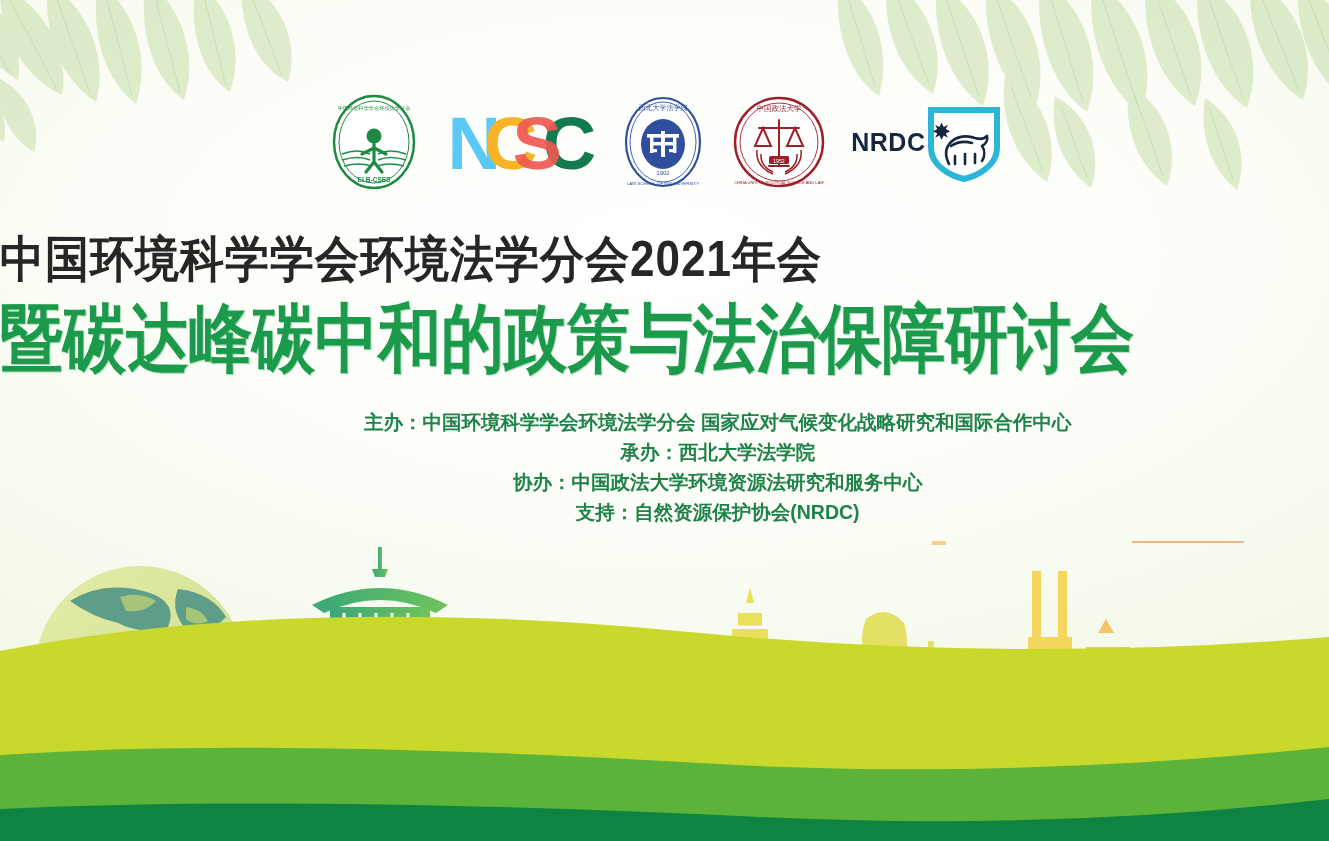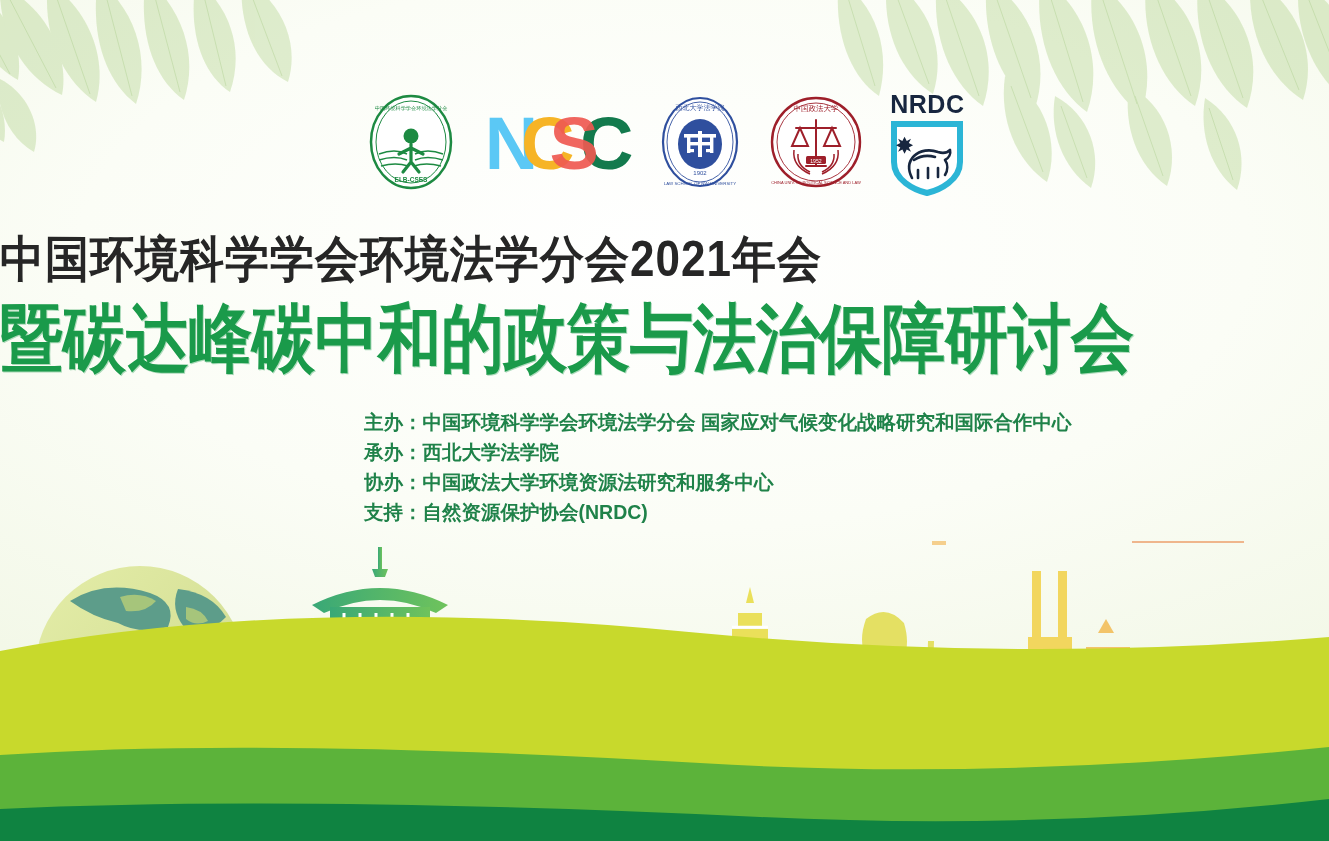--- a/index.html
+++ b/index.html
@@ -90,21 +90,21 @@
   #info-block {
     position:absolute;
     top:407px;
     left:364px;
     color:#1f8249;
     font-size:19.5px;
     line-height:30px;
     font-weight:bold;
     z-index:6;
   }
-  #info-block .row { white-space:nowrap; }
+  #info-block .row { white-space:nowrap;text-align:center; }
   #info-block .gap { display:inline-block; width:34px; }
 
   
   #scenery {
     position:absolute;
     left:0; bottom:0;
     width:1329px; height:420px;
     z-index:2;
   }
   #hills {
@@ -248,21 +248,21 @@
           <path d="M68 56 Q70 72 52 80"></path>
           <path d="M28 60 Q27 72 40 78"></path>
           <path d="M64 60 Q65 72 52 78"></path>
         </g>
         <rect x="36" y="62" width="20" height="8" rx="1.5" fill="#9e1f2a"></rect>
         <text x="46" y="68.5" text-anchor="middle" fill="#fff" font-size="5.2" font-family="'Liberation Sans',sans-serif">1952</text>
         <text x="46" y="90" text-anchor="middle" fill="#9e1f2a" font-size="4" font-family="'Liberation Sans',sans-serif">CHINA UNIV. OF POLITICAL SCIENCE AND LAW</text>
       </svg>
     </div>
 
-    <div class="logo" style="display:flex;flex-direction:column;align-items:center;">
+    <div class="logo" style="display:flex;flex-direction:row;align-items:center;">
       <div class="nrdc-word">NRDC</div>
       <svg width="78" height="76" viewBox="0 0 78 76">
         <path d="M6 4 H72 V42 C72 60 52 70 39 73 C26 70 6 60 6 42 Z" fill="#ffffff" stroke="#2bb5d6" stroke-width="6"></path>
         <path d="M20 20 l2.6 5 5-2.6 -2.6 5 5 2.6 -5 2.6 2.6 5 -5-2.6 -2.6 5 -2.6-5 -5 2.6 2.6-5 -5-2.6 5-2.6 -2.6-5 5 2.6 Z" fill="#17263f" transform="translate(-3,-2) scale(0.85) translate(3,2)"></path>
         <g fill="none" stroke="#17263f" stroke-width="2.6" stroke-linejoin="round" stroke-linecap="round">
           <path d="M24 58 C20 50 20 42 26 36 C32 30 42 29 50 32 C56 34 60 32 62 30 C63 34 61 38 57 40
                    C60 44 60 50 57 55"></path>
           <path d="M30 58 L30 50"></path>
           <path d="M40 58 L40 48"></path>
           <path d="M50 57 L50 48"></path>

